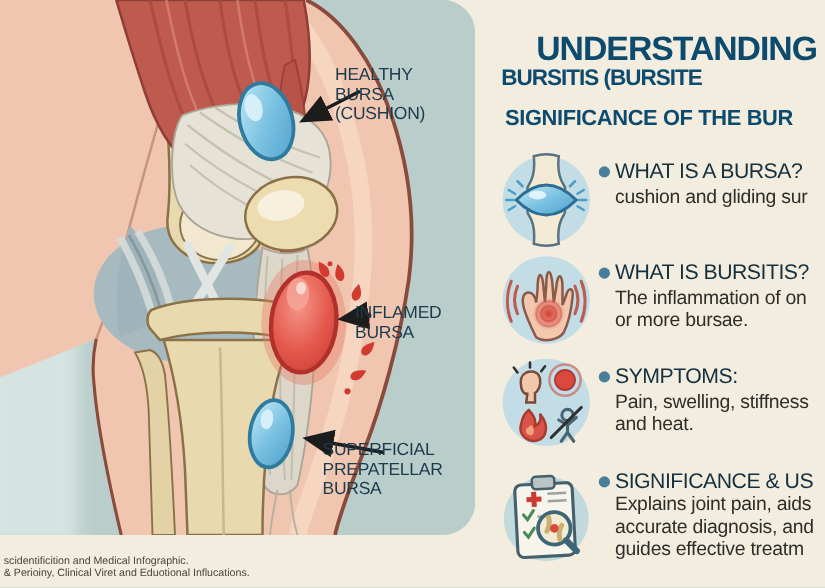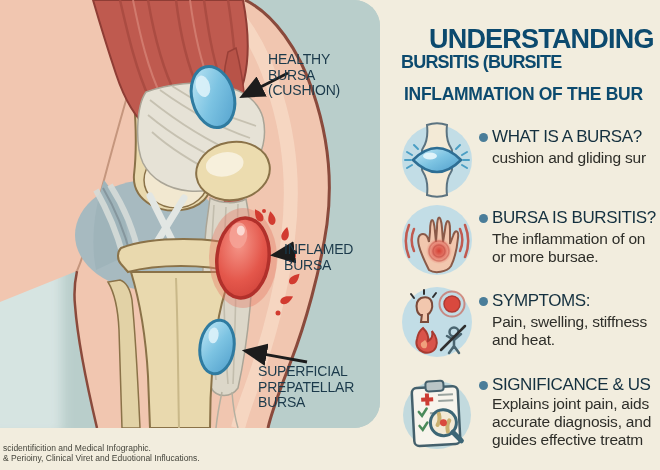--- a/index.html
+++ b/index.html
@@ -13,21 +13,21 @@
     position:absolute;left:0;top:10;width:380px;height:428px;
     background:#b9cecb;border-radius:0 26px 26px 0;overflow:hidden;
   }
   .panel svg{position:absolute;left:0;top:0}
   .diagram-label{
     position:absolute;color:#1b3a4b;font-weight:400;font-size:14px;
     line-height:15.5px;text-align:left;letter-spacing:-0.2px;white-space:nowrap;
   }
   #lbl-healthy{left:268px;top:52px;width:118px}
   #lbl-inflamed{left:284px;top:242px;width:104px}
-  #lbl-superficial{left:258px;top:364px;width:130px}
+  #lbl-superficial{left:258px;top:352px;width:130px}
 
   
   .title-line{position:absolute;color:#0c4a6e;font-weight:700;white-space:nowrap;letter-spacing:-0.8px}
   #title-1{left:429px;top:24px;font-size:27px}
   #title-2{left:401px;top:52px;font-size:18px}
   #title-3{left:404px;top:84px;font-size:17.5px;letter-spacing:-0.3px}
 
   .bullet-icon{position:absolute;left:399px;width:76px;height:76px}
   #icon-1{top:122px} #icon-2{top:202px} #icon-3{top:284px} #icon-4{top:377px}
 
@@ -206,21 +206,21 @@
   </div>
   <div class="diagram-label" id="lbl-superficial">
     <div>SUPERFICIAL</div>
     <div>PREPATELLAR</div>
     <div>BURSA</div>
   </div>
 </div>
 
 <div class="title-line" id="title-1">UNDERSTANDING</div>
 <div class="title-line" id="title-2">BURSITIS (BURSITE</div>
-<div class="title-line" id="title-3">INFLAMMATION OF THE BUR</div>
+<div class="title-line" id="title-3">SIGNIFICANCE OF THE BUR</div>
 
 <svg class="bullet-icon" id="icon-1" viewBox="0 0 76 76">
   <circle cx="38" cy="38" r="35" fill="#c2dde6"></circle>
   <path d="M28,3 C29,12 28,20 24,26 C22,29 23,32 26,33 C34,36 42,36 50,33 C53,32 54,29 52,26 C48,20 47,12 48,3 C42,1 34,1 28,3 Z" fill="#f3ead6" stroke="#5b7380" stroke-width="2"></path>
   <path d="M28,73 C29,64 28,56 24,50 C22,47 23,44 26,43 C34,40 42,40 50,43 C53,44 54,47 52,50 C48,56 47,64 48,73 C42,75 34,75 28,73 Z" fill="#f3ead6" stroke="#5b7380" stroke-width="2"></path>
   <path d="M14,38 C22,30 30,26 38,26 C46,26 54,30 62,38 C54,46 46,50 38,50 C30,50 22,46 14,38 Z" fill="url(#gBlue)" stroke="#2d6e94" stroke-width="2.5"></path>
   <ellipse cx="31" cy="34" rx="7" ry="3.5" fill="#e8f7fc" opacity="0.9"></ellipse>
   <g stroke="#4a9ec4" stroke-width="2" stroke-linecap="round">
     <line x1="8" y1="30" x2="13" y2="33"></line>
       <line x1="6" y1="38" x2="12" y2="38"></line>
@@ -245,21 +245,21 @@
       <path d="M10,23 C6,33 6,45 10,55"></path>
     <path d="M61,27 C64,34 64,42 61,49"></path>
       <path d="M66,23 C70,33 70,45 66,55"></path>
   </g>
   <path d="M30,68 C26,60 22,52 20,44 C18,36 20,32 24,32 C27,32 29,35 30,40 L31,30 C31,14 35,14 36,30 L37,40 L38,26 C38,12 42,12 43,26 L44,40 L46,28 C47,16 51,16 51,28 L51,42 L54,34 C56,27 60,28 59,36 C58,46 56,56 52,64 C48,70 36,72 30,68 Z" fill="#f2c7ae" stroke="#8a5a48" stroke-width="2"></path>
   <circle cx="40" cy="49" r="13" fill="url(#gInf)"></circle>
   <circle cx="40" cy="49" r="6" fill="none" stroke="#c8554a" stroke-width="1.5" opacity="0.7"></circle>
   <circle cx="40" cy="49" r="10" fill="none" stroke="#c8554a" stroke-width="1.5" opacity="0.5"></circle>
 </svg>
 <div class="bullet-dot" id="dot-2"></div>
-<div class="bullet-heading" id="head-2">BURSA IS BURSITIS?</div>
+<div class="bullet-heading" id="head-2">WHAT IS BURSITIS?</div>
 <div class="bullet-body" id="body-2">
   <div>The inflammation of on</div>
   <div>or more bursae.</div>
 </div>
 
 <svg class="bullet-icon" id="icon-3" viewBox="0 0 76 76">
   <circle cx="38" cy="38" r="35" fill="#c2dde6"></circle>
   <path d="M22,14 C28,12 32,14 33,19 C34,24 32,29 28,31 C23,33 19,31 18,26 C17,21 18,16 22,14 Z" fill="#f2c7ae" stroke="#7a4a3a" stroke-width="2"></path>
   <path d="M23,30 L22,38 L29,38 L29,30" fill="#f2c7ae" stroke="#7a4a3a" stroke-width="2"></path>
   <g stroke="#2f2f2f" stroke-width="2" stroke-linecap="round">

